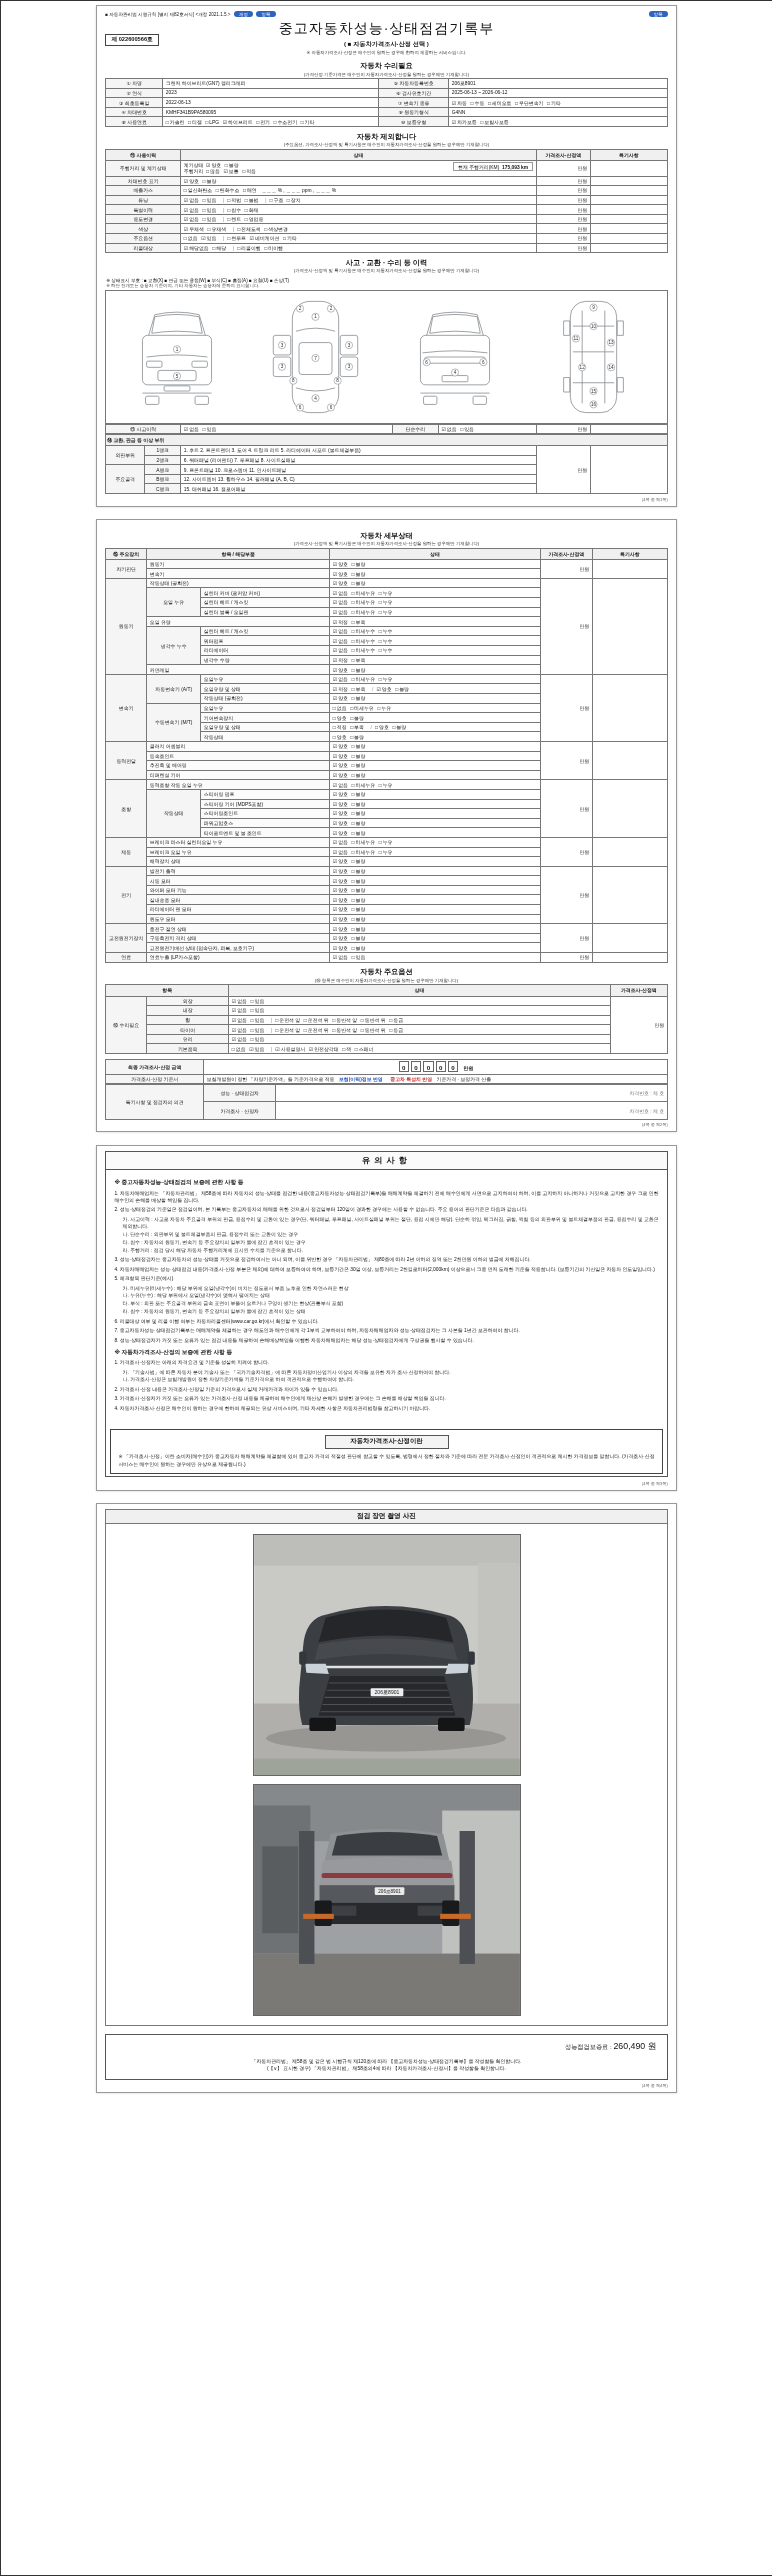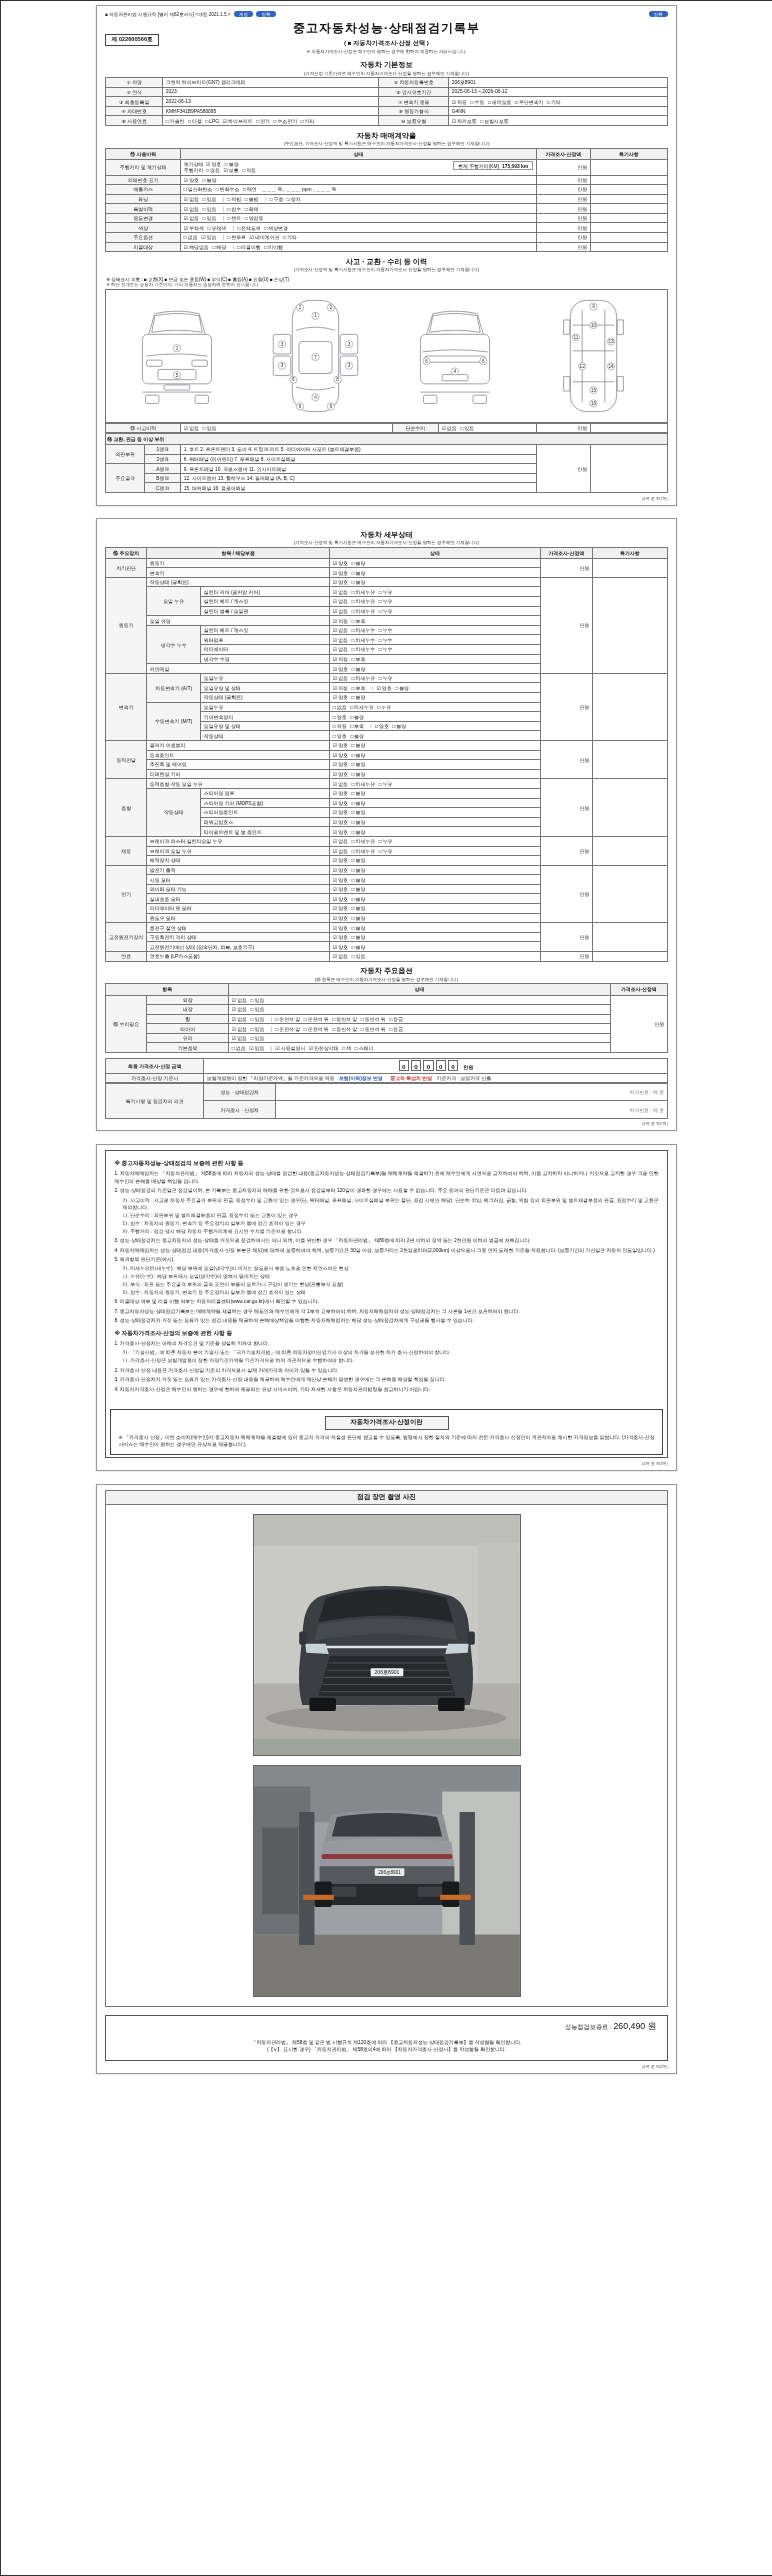--- a/index.html
+++ b/index.html
@@ -4,21 +4,21 @@
 <style>
   *{box-sizing:border-box}
   html,body{margin:0;padding:0}
   body{background:#e8e8e8;font-family:"Liberation Sans","DejaVu Sans",sans-serif;color:#111}
   .canvas{width:773px;min-height:2576px;background:#fff;border:0.5px solid #333;margin:0 auto;padding:4.1px 0 10.3px}
   .page{width:581px;margin:0 auto 12.4px;background:#fff;border:0.5px solid #999;box-shadow:0 0.5px 2.1px rgba(0,0,0,.18);padding:5.2px 8.2px 4.1px;position:relative}
   .topbar{display:flex;justify-content:space-between;align-items:center;font-size:4.6px;color:#222;margin-bottom:3.1px}
   .pill{background:#2f63c0;color:#fff;border-radius:4.6px;padding:0.5px 5.2px;font-size:4.4px;margin-left:2.1px;display:inline-block}
   .title-wrap{text-align:center;position:relative;margin:1px 0 6.2px}
   .doc-no{position:absolute;left:0;top:13.4px;border:0.8px solid #444;padding:1px 5.2px;font-size:5.7px;font-weight:bold;background:#fff}
-  .h1{font-size:12px;font-weight:bold;letter-spacing:1px}
+  .h1{font-size:14px;font-weight:normal;letter-spacing:1px}
   .h-sub{font-size:6.2px;font-weight:bold;margin-top:1.5px}
   .h-note{font-size:4.4px;color:#333;margin-top:1px}
   .sec-title{text-align:center;font-weight:bold;font-size:7.2px;margin-top:5.2px}
   .sec-note{text-align:center;font-size:4.4px;color:#333;padding:0.5px 0 1.5px}
   table.tb{width:100%;border-collapse:collapse;table-layout:fixed;margin-bottom:-0.5px}
   .tb td,.tb th{border:0.5px solid #777;font-size:4.9px;padding:1.3px 2.6px;vertical-align:middle;word-break:keep-all}
   .tb th{background:#f0f0f0;font-weight:bold;text-align:center;padding:2.1px 1px}
   td.lbl{background:#f5f5f5;text-align:center}
   td.item{background:#fbfbfb}
   td.price{text-align:right;color:#222}
@@ -71,21 +71,21 @@
       <span class="pill">앞쪽</span>
     </div>
 
     <div class="title-wrap">
       <span class="doc-no">제 022600566호</span>
       <div class="h1">중고자동차성능·상태점검기록부</div>
       <div class="h-sub">( ■ 자동차가격조사·산정 선택 )</div>
       <div class="h-note">※ 자동차가격조사·산정은 매수인이 원하는 경우에 한하여 제공하는 서비스입니다.</div>
     </div>
 
-    <div class="sec-title">자동차 기본정보</div>
+    <div class="sec-title">자동차 수리필요</div>
     <div class="sec-note">(가격산정 기준가격은 매수인이 자동차가격조사·산정을 원하는 경우에만 기재합니다)</div>
     <table class="tb">
       <colgroup>
           <col style="width:57px">
           <col style="width:216px">
           <col style="width:70px">
           <col>
         </colgroup>
       <tbody>
           <tr>
@@ -114,21 +114,21 @@
       </tr>
       <tr>
         <td class="lbl">⑧ 사용연료</td>
         <td id="basic-fuel"><span class="cb"><span class="bx">□</span>가솔린</span><span class="cb"><span class="bx">□</span>디젤</span><span class="cb"><span class="bx">□</span>LPG</span><span class="cb"><span class="bx">☑</span>하이브리드</span><span class="cb"><span class="bx">□</span>전기</span><span class="cb"><span class="bx">□</span>수소전기</span><span class="cb"><span class="bx">□</span>기타</span></td>
         <td class="lbl">⑩ 보증유형</td>
         <td id="basic-warranty"><span class="cb"><span class="bx">☑</span>자가보증</span><span class="cb"><span class="bx">□</span>보험사보증</span></td>
       </tr>
     </tbody>
       </table>
 
-    <div class="sec-title">자동차 매매계약을</div>
+    <div class="sec-title">자동차 제외합니다</div>
     <div class="sec-note">(주요옵션, 가격조사·산정액 및 특기사항은 매수인이 자동차가격조사·산정을 원하는 경우에만 기재합니다)</div>
     <table class="tb">
       <colgroup>
           <col style="width:75px">
           <col>
           <col style="width:54px">
           <col style="width:77px">
         </colgroup>
       <thead>
         <tr>
@@ -698,20 +698,21 @@
         </td>
       </tr>
     </tbody>
       </table>
 
     <div class="pg-foot">(4쪽 중 제2쪽)</div>
   </div>
 
   <div class="page">
     <div class="notice-box">
+      <div class="notice-title">유의사항</div>
       <div class="nt-wrap" id="notice-body">
           <div class="nt-head">※ 중고자동차성능·상태점검의 보증에 관한 사항 등</div>
           <p class="nt-p">1. 자동차매매업자는 「자동차관리법」 제58조에 따라 자동차의 성능·상태를 점검한 내용(중고자동차성능·상태점검기록부)을 매매계약을 체결하기 전에 매수인에게 서면으로 고지하여야 하며, 이를 고지하지 아니하거나 거짓으로 고지한 경우 그로 인한 매수인의 손해를 배상할 책임을 집니다.</p>
           <p class="nt-p">2. 성능·상태점검의 기준일은 점검일이며, 본 기록부는 중고자동차의 매매를 위한 것으로서 점검일부터 120일이 경과한 경우에는 사용할 수 없습니다. 주요 용어의 판단기준은 다음과 같습니다.</p>
           <p class="nt-sub">가. 사고이력 : 사고로 자동차 주요골격 부위의 판금, 용접수리 및 교환이 있는 경우(단, 쿼터패널, 루프패널, 사이드실패널 부위는 절단, 용접 시에만 해당). 단순히 꺾임, 찌그러짐, 긁힘, 찍힘 등의 외판부위 및 볼트체결부품의 판금, 용접수리 및 교환은 제외합니다.</p>
           <p class="nt-sub">나. 단순수리 : 외판부위 및 볼트체결부품의 판금, 용접수리 또는 교환이 있는 경우</p>
           <p class="nt-sub">다. 침수 : 자동차의 원동기, 변속기 등 주요장치의 일부가 물에 잠긴 흔적이 있는 경우</p>
           <p class="nt-sub">라. 주행거리 : 점검 당시 해당 자동차 주행거리계에 표시된 수치를 기준으로 합니다.</p>
           <p class="nt-p">3. 성능·상태점검자는 중고자동차의 성능·상태를 거짓으로 점검하여서는 아니 되며, 이를 위반한 경우 「자동차관리법」 제80조에 따라 2년 이하의 징역 또는 2천만원 이하의 벌금에 처해집니다.</p>
           <p class="nt-p">4. 자동차매매업자는 성능·상태점검 내용(가격조사·산정 부분은 제외)에 대하여 보증하여야 하며, 보증기간은 30일 이상, 보증거리는 2천킬로미터(2,000km) 이상으로서 그중 먼저 도래한 기준을 적용합니다. (보증기간의 기산일은 자동차 인도일입니다.)</p>

